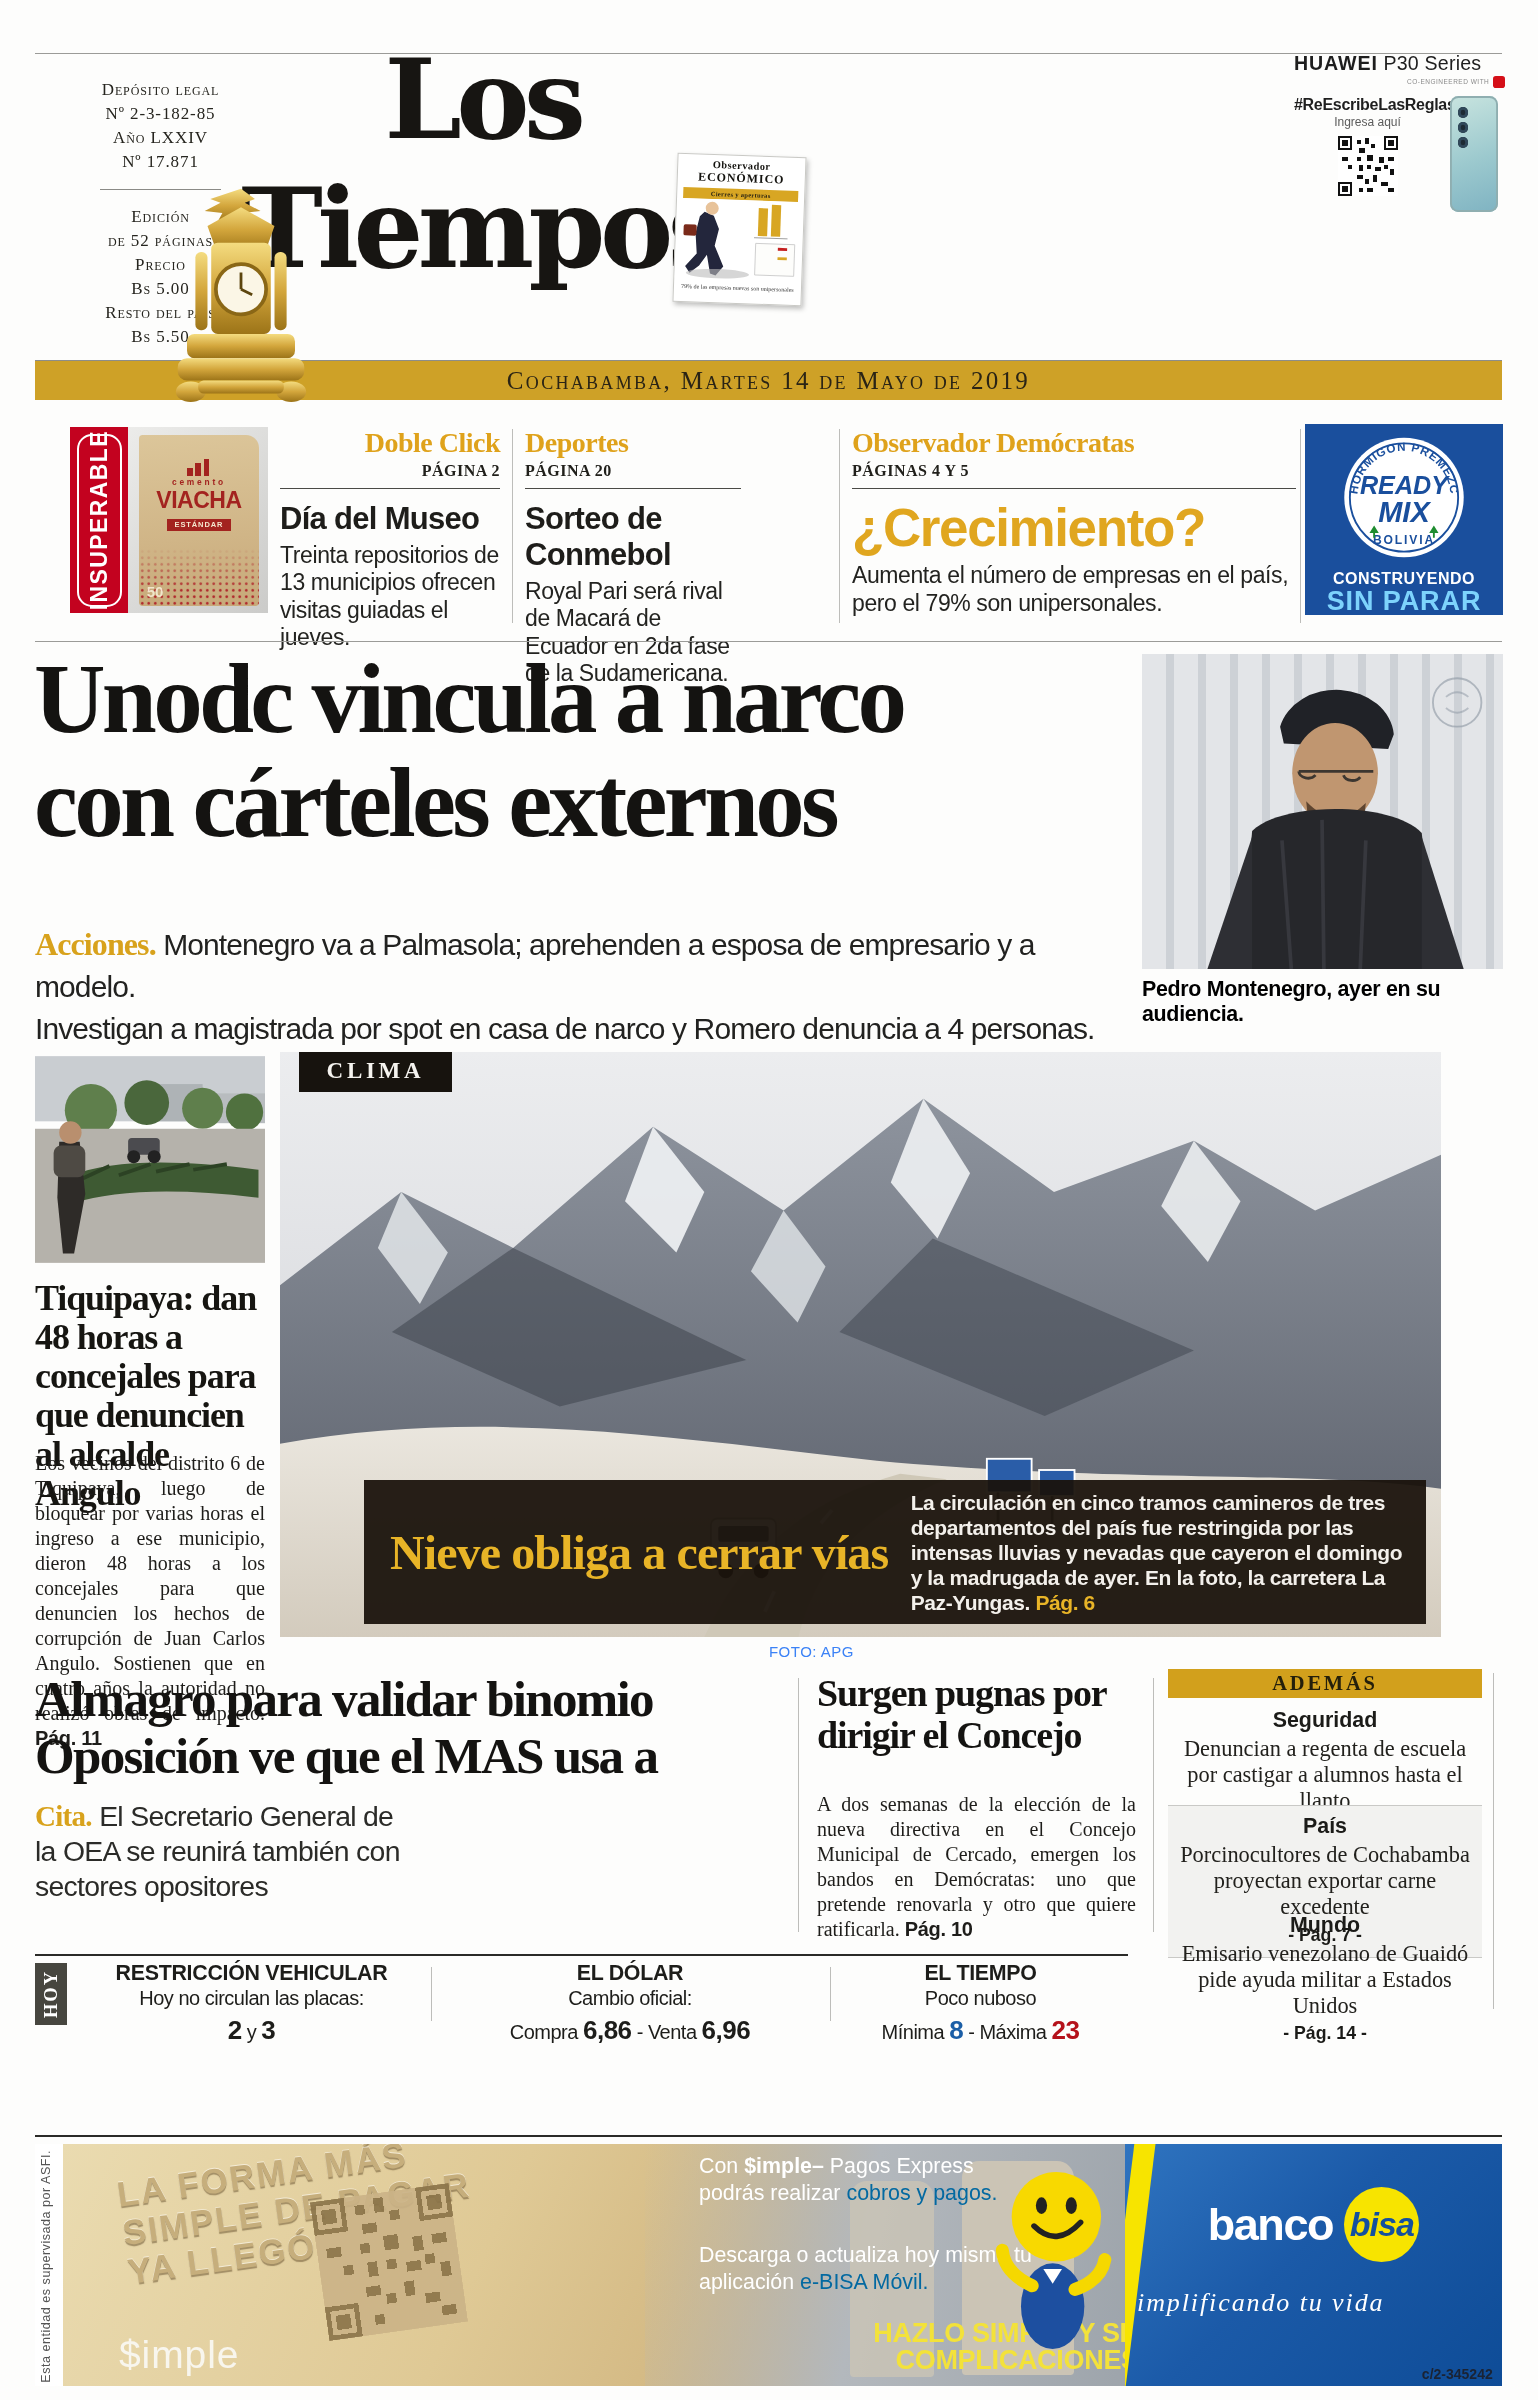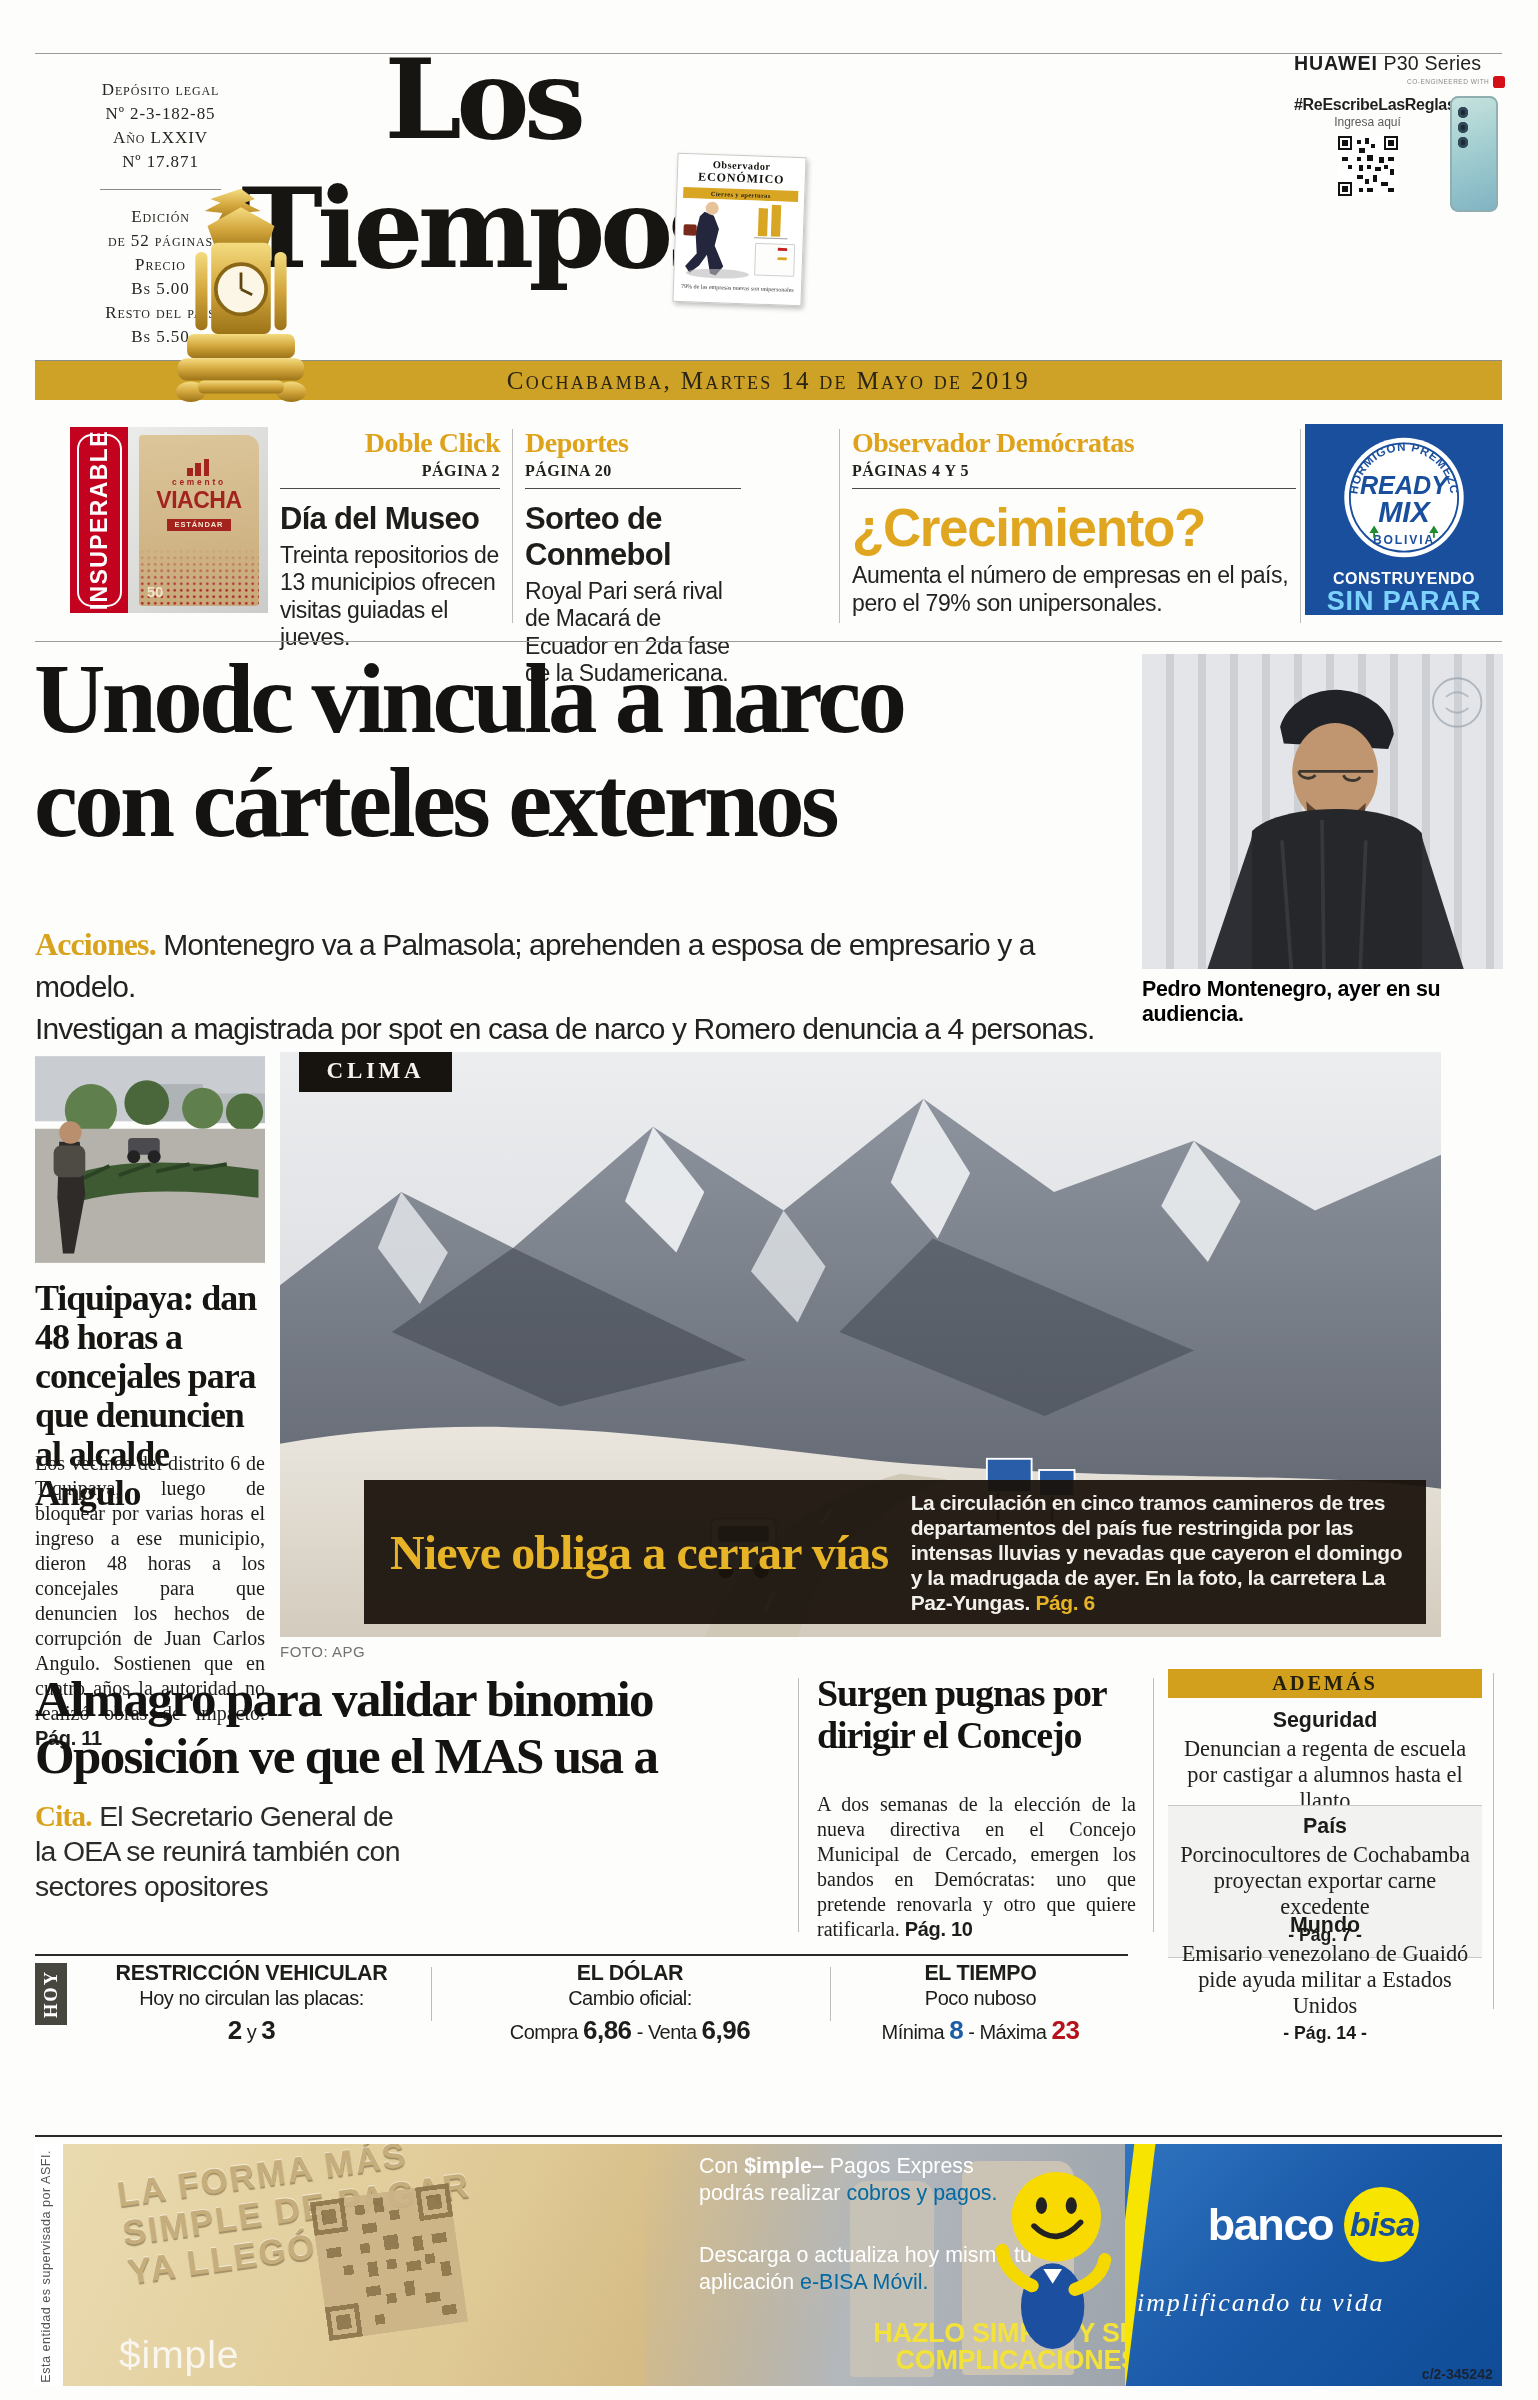--- a/index.html
+++ b/index.html
@@ -105,22 +105,22 @@
 
   .clima-box{left:280px;top:1052px;width:1161px;height:585px;overflow:hidden;background:#4d7c0f;}
   .clima-tag{position:absolute;left:18.6px;top:0;background:#17130E;color:#F5F3EF;font-weight:bold;
              font-size:23px;letter-spacing:3.7px;padding:5.6px 28px 8.4px;z-index:2;}
   .clima-band{position:absolute;left:84px;right:15px;bottom:13px;background:rgba(25,18,11,.94);
               display:flex;align-items:center;z-index:2;padding:9.3px 0;}
   .clima-banner{font-weight:bold;font-size:48px;color:#E8B427;padding:0 22.4px 0 26px;
                 letter-spacing:-0.9px;white-space:nowrap;}
   .clima-cap{font-family:"Liberation Sans",sans-serif;font-weight:bold;font-size:21px;line-height:25px;
              color:#F3F0EB;letter-spacing:-0.4px;flex:1;padding-right:15px;}
-  .clima-credit{left:280px;top:1643px;width:1161px;text-align:left;padding-right:98px;box-sizing:border-box;
-                font-family:"Liberation Sans",sans-serif;font-size:15px;color:#737373;letter-spacing:0.5px;}
+  .clima-credit{left:280px;top:1643px;width:1161px;text-align:center;padding-right:98px;box-sizing:border-box;
+                font-family:"Liberation Sans",sans-serif;font-size:15px;color:#3b82f6;letter-spacing:0.5px;}
 
   
   .opo-head{left:35px;top:1671px;width:750px;font-weight:bold;font-size:51px;line-height:57px;
             letter-spacing:-1.7px;color:#141311;}
   .opo-deck{left:35px;top:1799px;width:380px;font-family:"Liberation Sans",sans-serif;font-size:28.4px;
             line-height:35px;color:#2B2B28;letter-spacing:-0.7px;}
   .kicker2{font-family:"Liberation Serif",serif;font-weight:bold;color:#D8A21C;font-size:29px;}
   .opo-body{left:447px;top:1804px;width:336px;font-size:20px;line-height:25px;text-align:justify;color:#1E1D1A;}
   .pug-head{left:817px;top:1672px;width:328px;font-weight:bold;font-size:38px;line-height:42px;
             letter-spacing:-1.1px;color:#141311;}

